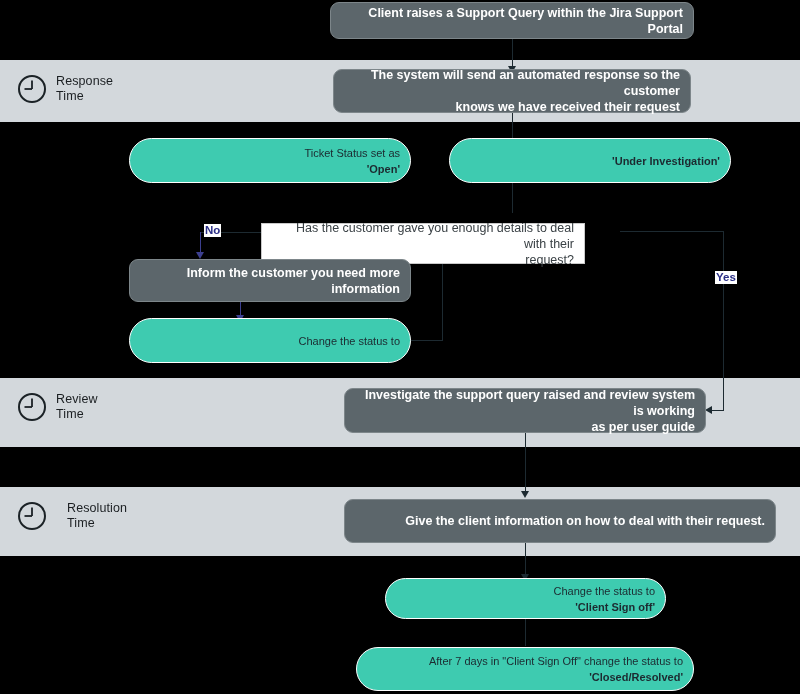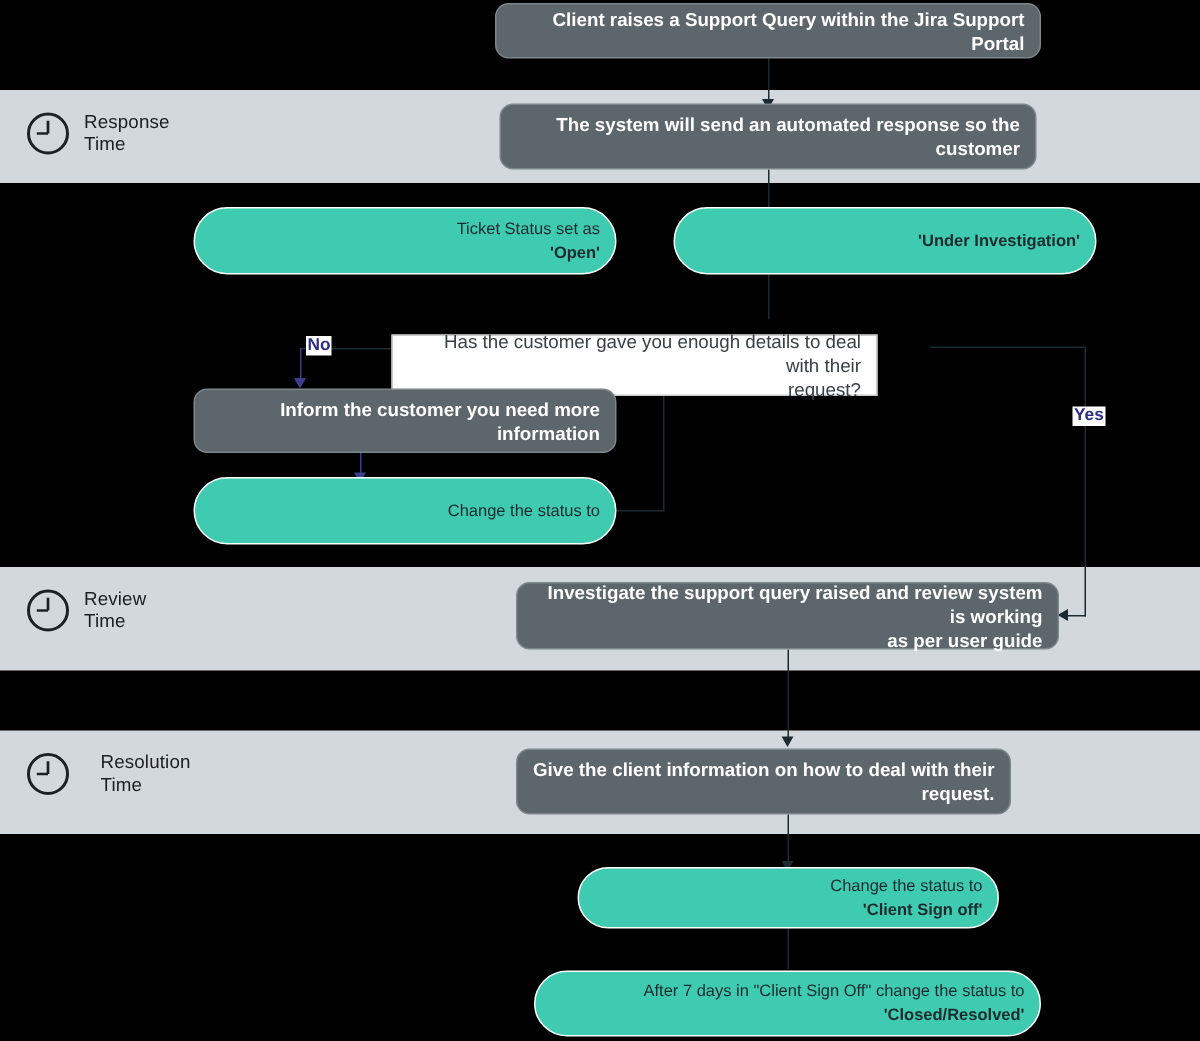--- a/index.html
+++ b/index.html
@@ -196,20 +196,21 @@
 
   <div class="ln v" style="left:525px; top:618px; height:28px;"></div>
 
   <div class="node grey" style="left:330px; top:2px; width:364px; height:37px;">
     <span class="txt">Client raises a Support Query within the Jira Support Portal</span>
   </div>
 
   <div class="node grey" style="left:333px; top:69px; width:358px; height:44px;">
     <span class="txt">
       <span>The system will send an automated response so the customer</span>
+      <span class="l2">knows we have received their request</span>
     </span>
   </div>
 
   <div class="node teal" style="left:129px; top:138px; width:282px; height:45px;">
     <span class="txt">
       <span>Ticket Status set as</span>
       <span class="l2">'Open'</span>
     </span>
   </div>
 
@@ -236,21 +237,21 @@
     </span>
   </div>
 
   <div class="node grey" style="left:344px; top:388px; width:362px; height:45px;">
     <span class="txt">
       <span>Investigate the support query raised and review system is working</span>
       <span class="l2">as per user guide</span>
     </span>
   </div>
 
-  <div class="node grey" style="left:344px; top:499px; width:330px; height:44px;">
+  <div class="node grey" style="left:344px; top:499px; width:432px; height:44px;">
     <span class="txt">Give the client information on how to deal with their request.</span>
   </div>
 
   <div class="node teal" style="left:385px; top:578px; width:281px; height:41px;">
     <span class="txt">
       <span>Change the status to</span>
       <span class="l2">'Client Sign off'</span>
     </span>
   </div>
 

